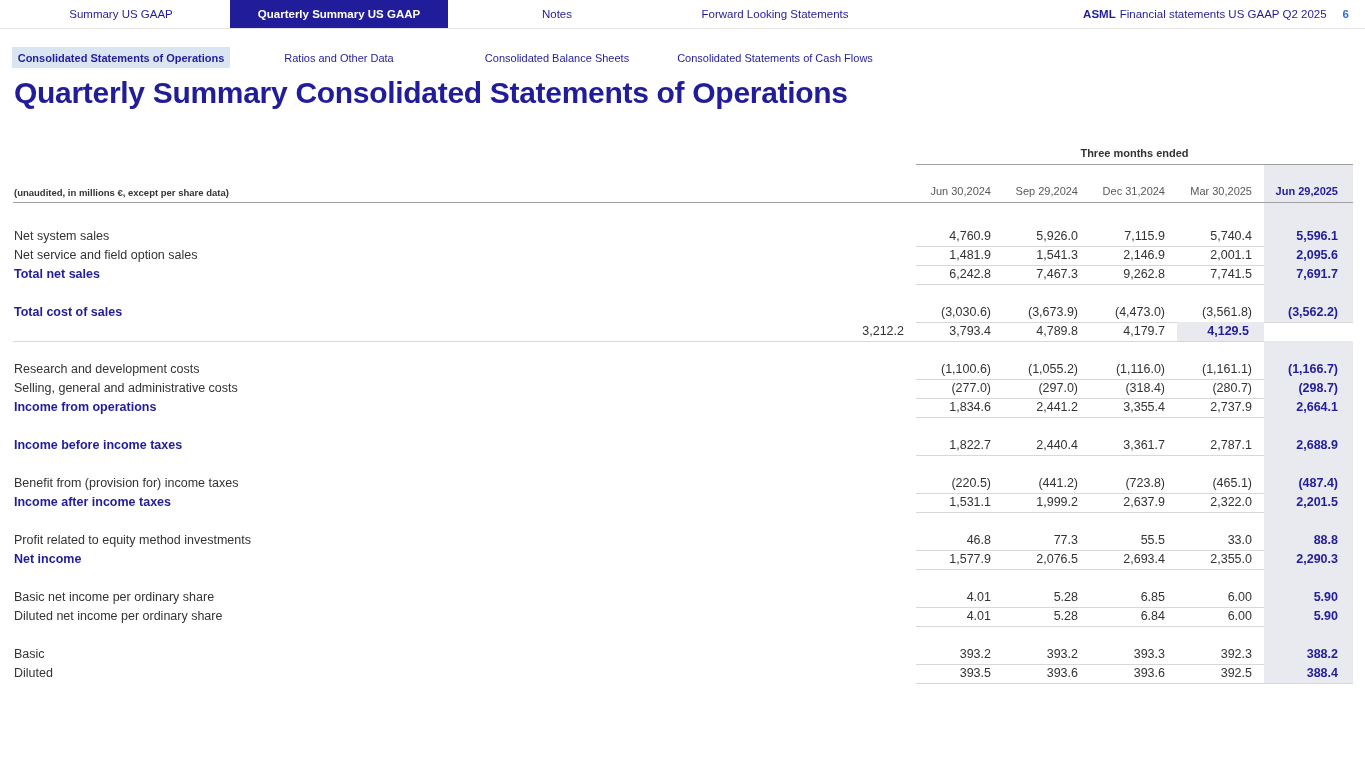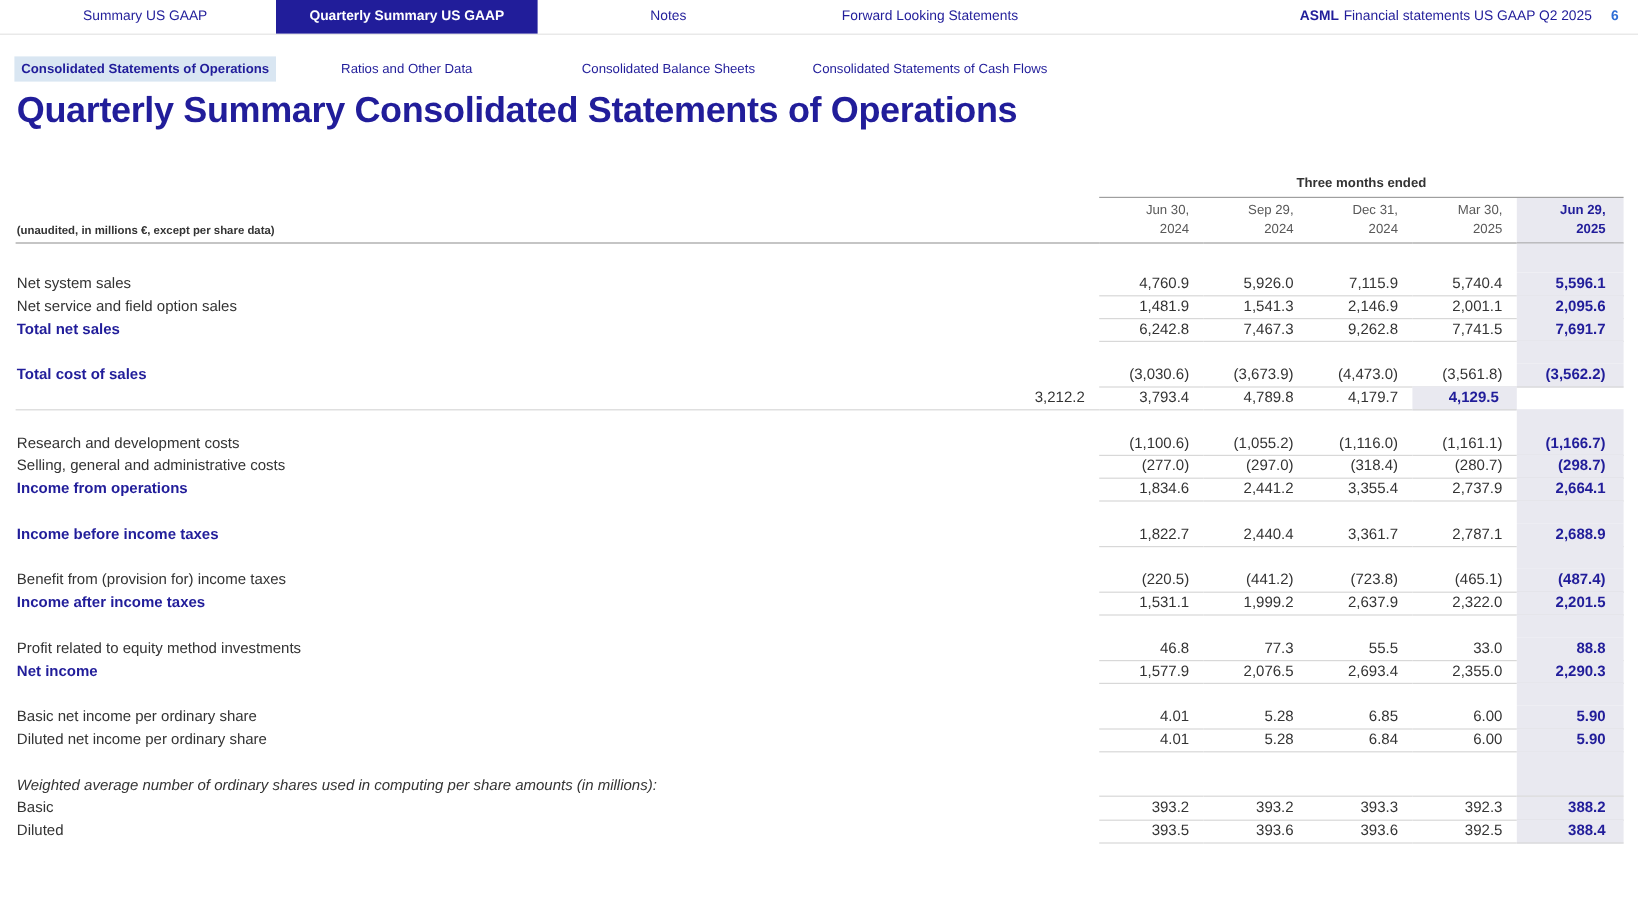--- a/index.html
+++ b/index.html
@@ -29,21 +29,21 @@
 .trow.data .num{border-bottom:1px solid var(--rline)}
 .trow.bold .lbl{font-weight:bold;color:var(--navy)}
 .trow.italic .lbl{font-style:italic}
 
 .thead1{height:22px}
 .thead1 .lbl{border:none}
 .span-head{grid-column:2/7;align-self:end;text-align:center;font-size:11px;font-weight:bold;color:#333;border-bottom:1px solid var(--hline);padding-bottom:4px;line-height:14px}
 .thead2{height:38px}
 .thead2>div{border-bottom:1px solid var(--hline)}
 .note{display:flex;align-items:flex-end;padding-bottom:4px;font-size:9.5px;font-weight:bold;color:#333;line-height:11px;white-space:nowrap}
-.dhead{display:flex;flex-direction:column;justify-content:flex-end;align-items:flex-end;padding-bottom:3px;font-size:11px;line-height:16px;color:#595959}
+.dhead{display:flex;flex-direction:row;justify-content:flex-end;align-items:flex-end;padding-bottom:3px;font-size:11px;line-height:16px;color:#595959}
 </style>
 </head>
 <body>
 
 <header class="topnav">
   <nav class="tabbar" id="top-tabs">
       <div class="tab">Summary US GAAP</div>
       <div class="tab active">Quarterly Summary US GAAP</div>
       <div class="tab">Notes</div>
       <div class="tab">Forward Looking Statements</div>
@@ -268,28 +268,20 @@
       <div class="num hl">5.90</div>
     </div>
     <div class="trow spacer">
       <div class="lbl"></div>
       <div class="num"></div>
       <div class="num"></div>
       <div class="num"></div>
       <div class="num"></div>
       <div class="num hl"></div>
     </div>
-    <div class="trow data italic">
-      <div class="lbl">Weighted average number of ordinary shares used in computing per share amounts (in millions):</div>
-      <div class="num"></div>
-      <div class="num"></div>
-      <div class="num"></div>
-      <div class="num"></div>
-      <div class="num hl"></div>
-    </div>
     <div class="trow data">
       <div class="lbl">Basic</div>
       <div class="num">393.2</div>
       <div class="num">393.2</div>
       <div class="num">393.3</div>
       <div class="num">392.3</div>
       <div class="num hl">388.2</div>
     </div>
     <div class="trow data">
       <div class="lbl">Diluted</div>

